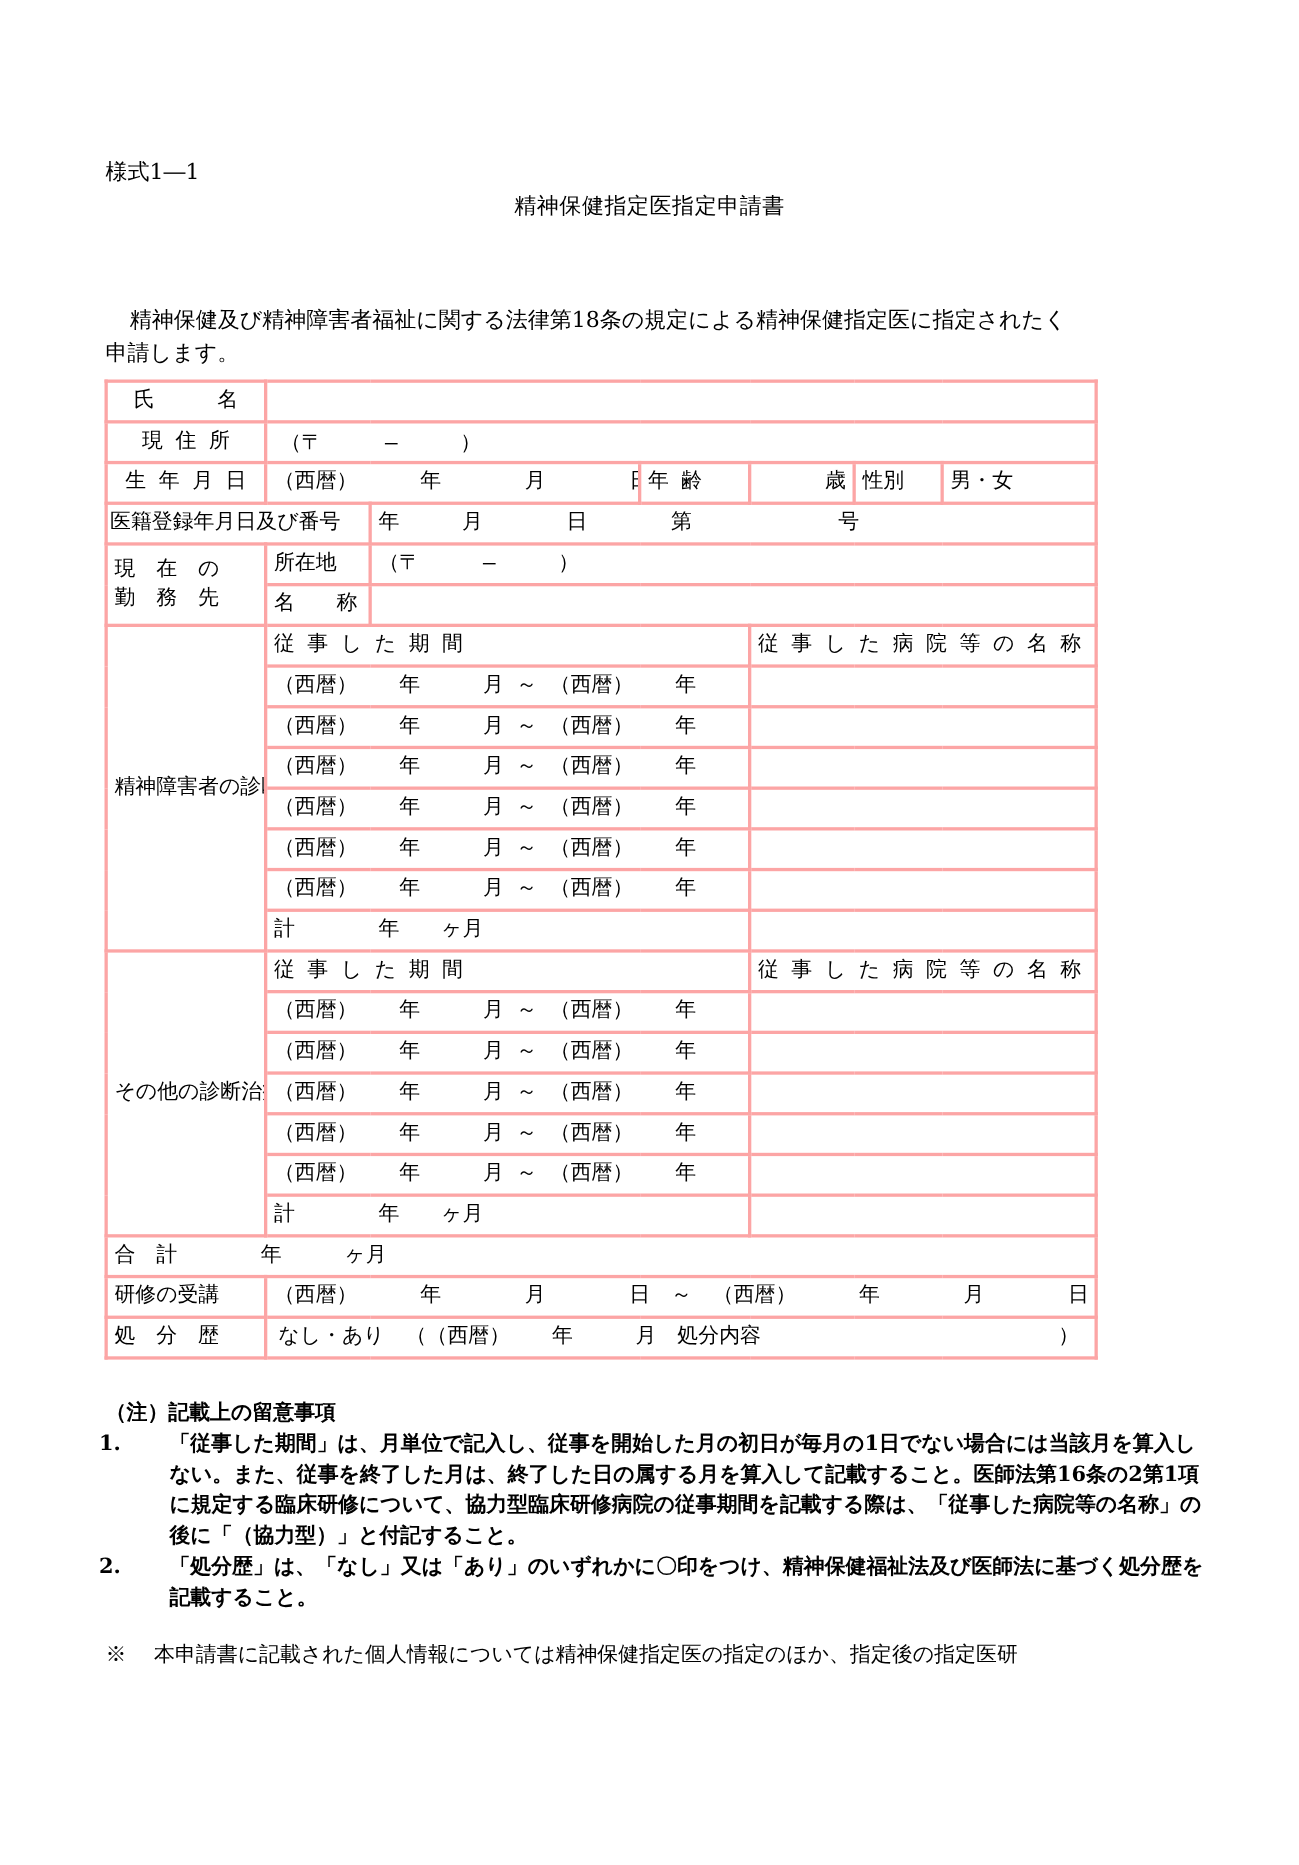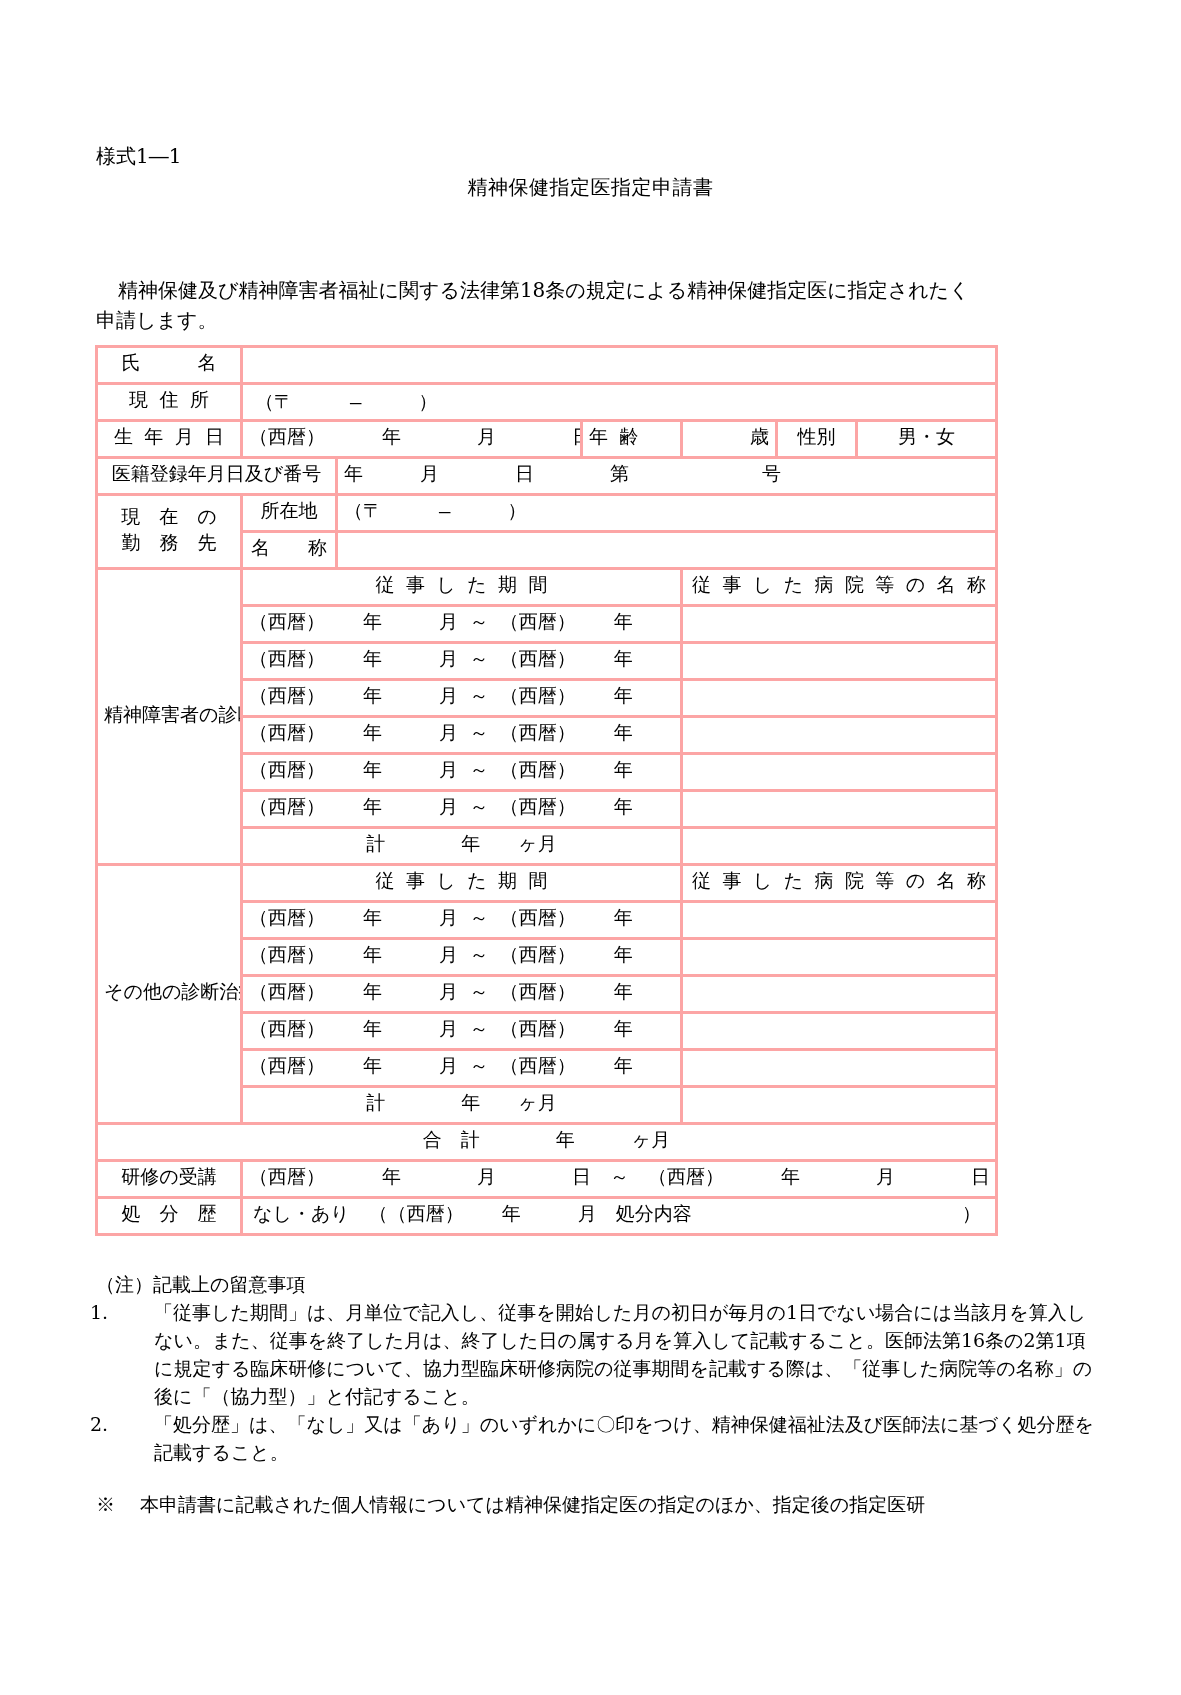--- a/index.html
+++ b/index.html
@@ -78,21 +78,21 @@
     padding: 0 6px;
     vertical-align: middle;
     height: 34px;
     line-height: 1.35;
     white-space: nowrap;
     overflow: hidden;
     font-family: Liberation Mono, monospace;
   }
   td.lbl { text-align: center; }
   td.lbl-left { text-align: left; padding-left: 10px; }
-  td.ctr { text-align: center; }
+  td.ctr { text-align: left; }
   td.rgt { text-align: right; padding-right: 14px; }
   td.vlabel {
     text-align: left;
     white-space: normal;
     padding-left: 12px;
     padding-right: 4px;
     line-height: 25px;
     vertical-align: middle;
     font-size: 19px;
   }
@@ -115,20 +115,21 @@
   .grand-row td { height: 46px; }
 
   
   .notes {
     position: absolute;
     left: 96px;
     top: 1258px;
     width: 1000px;
     font-size: 19px;
     line-height: 28px;
+    font-weight: bold;
   }
   .notes .note-head { display: block; }
   .note-item {
     display: block;
     margin-left: 58px;
     text-indent: -32px;
     white-space: normal;
   }
   .note-item .num { display:inline-block; width: 32px; }
   .footnote {

